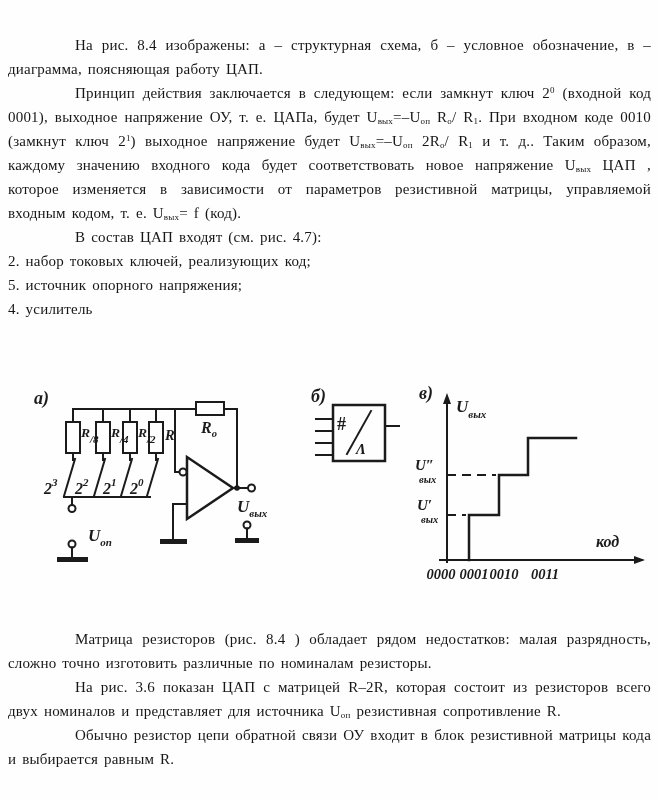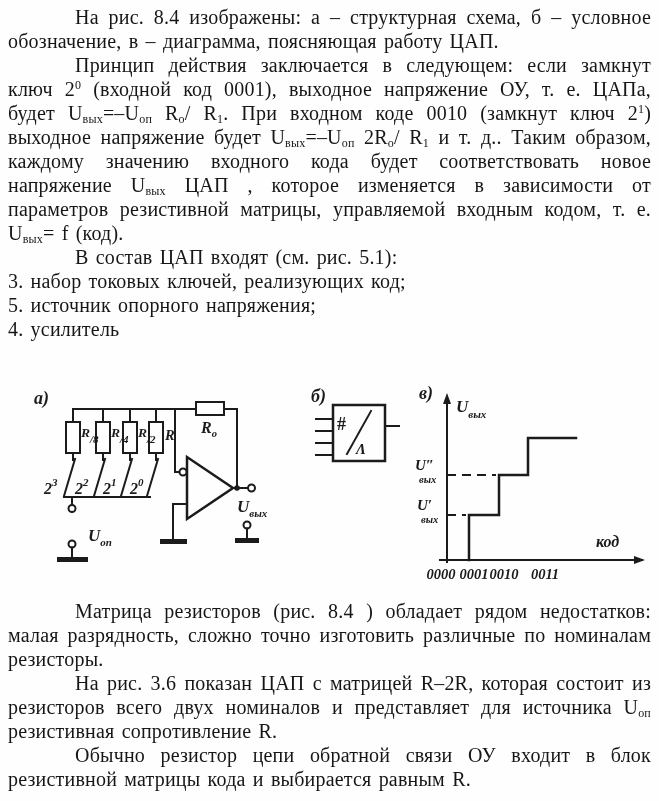--- a/index.html
+++ b/index.html
@@ -3,22 +3,22 @@
 <meta charset="utf-8">
 <style>
   html,body { margin:0; padding:0; background:#e8e8e8; }
   .page {
     position:relative; width:659px; height:801px; margin:0 auto;
     background:#fefefe; color:#161616;
     font-family:"Liberation Serif", serif; overflow:hidden;
   }
   .text-block {
     position:absolute; left:8px; width:643px;
-    font-size:20px; line-height:24px; text-align:justify;
-    word-spacing:2px; letter-spacing:0.2px;
+    font-size:15px; line-height:24px; text-align:justify;
+    word-spacing:2px; letter-spacing:0.2px;margin-top:28px;
   }
   .top-block { top:5px; }
   .bottom-block { top:599px; }
   .para { margin:0; }
   .indent { text-indent:67px; }
   .para sub, .para sup { font-size:0.6em; line-height:0; }
   .para sub { vertical-align:-0.25em; }
   .para sup { vertical-align:0.6em; }
   .fig { position:absolute; left:0; top:383px; }
   .fig text { font-family:"Liberation Serif", serif; fill:#1b1b1b; }
@@ -32,22 +32,22 @@
   .arrow { fill:#1b1b1b; stroke:none; }
 </style>
 </head>
 <body>
 
 <div class="page">
 
   <div class="text-block top-block">
     <p class="para indent"><span>На рис. 8.4 изображены:  а – структурная схема, б – условное обозначение,  в – диаграмма, поясняющая работу ЦАП.</span></p>
     <p class="para indent"><span>Принцип действия заключается в следующем: если замкнут ключ 2</span><sup>0</sup><span> (входной код 0001),  выходное напряжение ОУ, т. е. ЦАПа, будет U</span><sub>вых</sub><span>=–U</span><sub>оп</sub><span> R</span><sub>о</sub><span>/ R</span><sub>1</sub><span>. При входном коде 0010 (замкнут ключ 2</span><sup>1</sup><span>) выходное напряжение будет U</span><sub>вых</sub><span>=–U</span><sub>оп</sub><span> 2R</span><sub>о</sub><span>/ R</span><sub>1</sub><span> и т. д.. Таким образом, каждому значению  входного  кода  будет соответствовать  новое  напряжение U</span><sub>вых</sub><span> ЦАП , которое изменяется в зависимости от параметров резистивной матрицы, управляемой входным кодом, т. е. U</span><sub>вых</sub><span>= f (код).</span></p>
-    <p class="para indent"><span>В состав ЦАП входят (см. рис. 5.1):</span></p>
-    <p class="para"><span>3. набор токовых ключей, реализующих код;</span></p>
+    <p class="para indent"><span>В состав ЦАП входят (см. рис. 4.7):</span></p>
+    <p class="para"><span>2. набор токовых ключей, реализующих код;</span></p>
     <p class="para"><span>5. источник опорного напряжения;</span></p>
     <p class="para"><span>4. усилитель</span></p>
   </div>
 
   <svg class="fig" width="659" height="214" viewBox="0 383 659 214">
 
     <g>
       <text class="flbl" font-size="18" x="34" y="404">а)</text>
 
       <path class="wire" d="M73 409 H196"></path>

